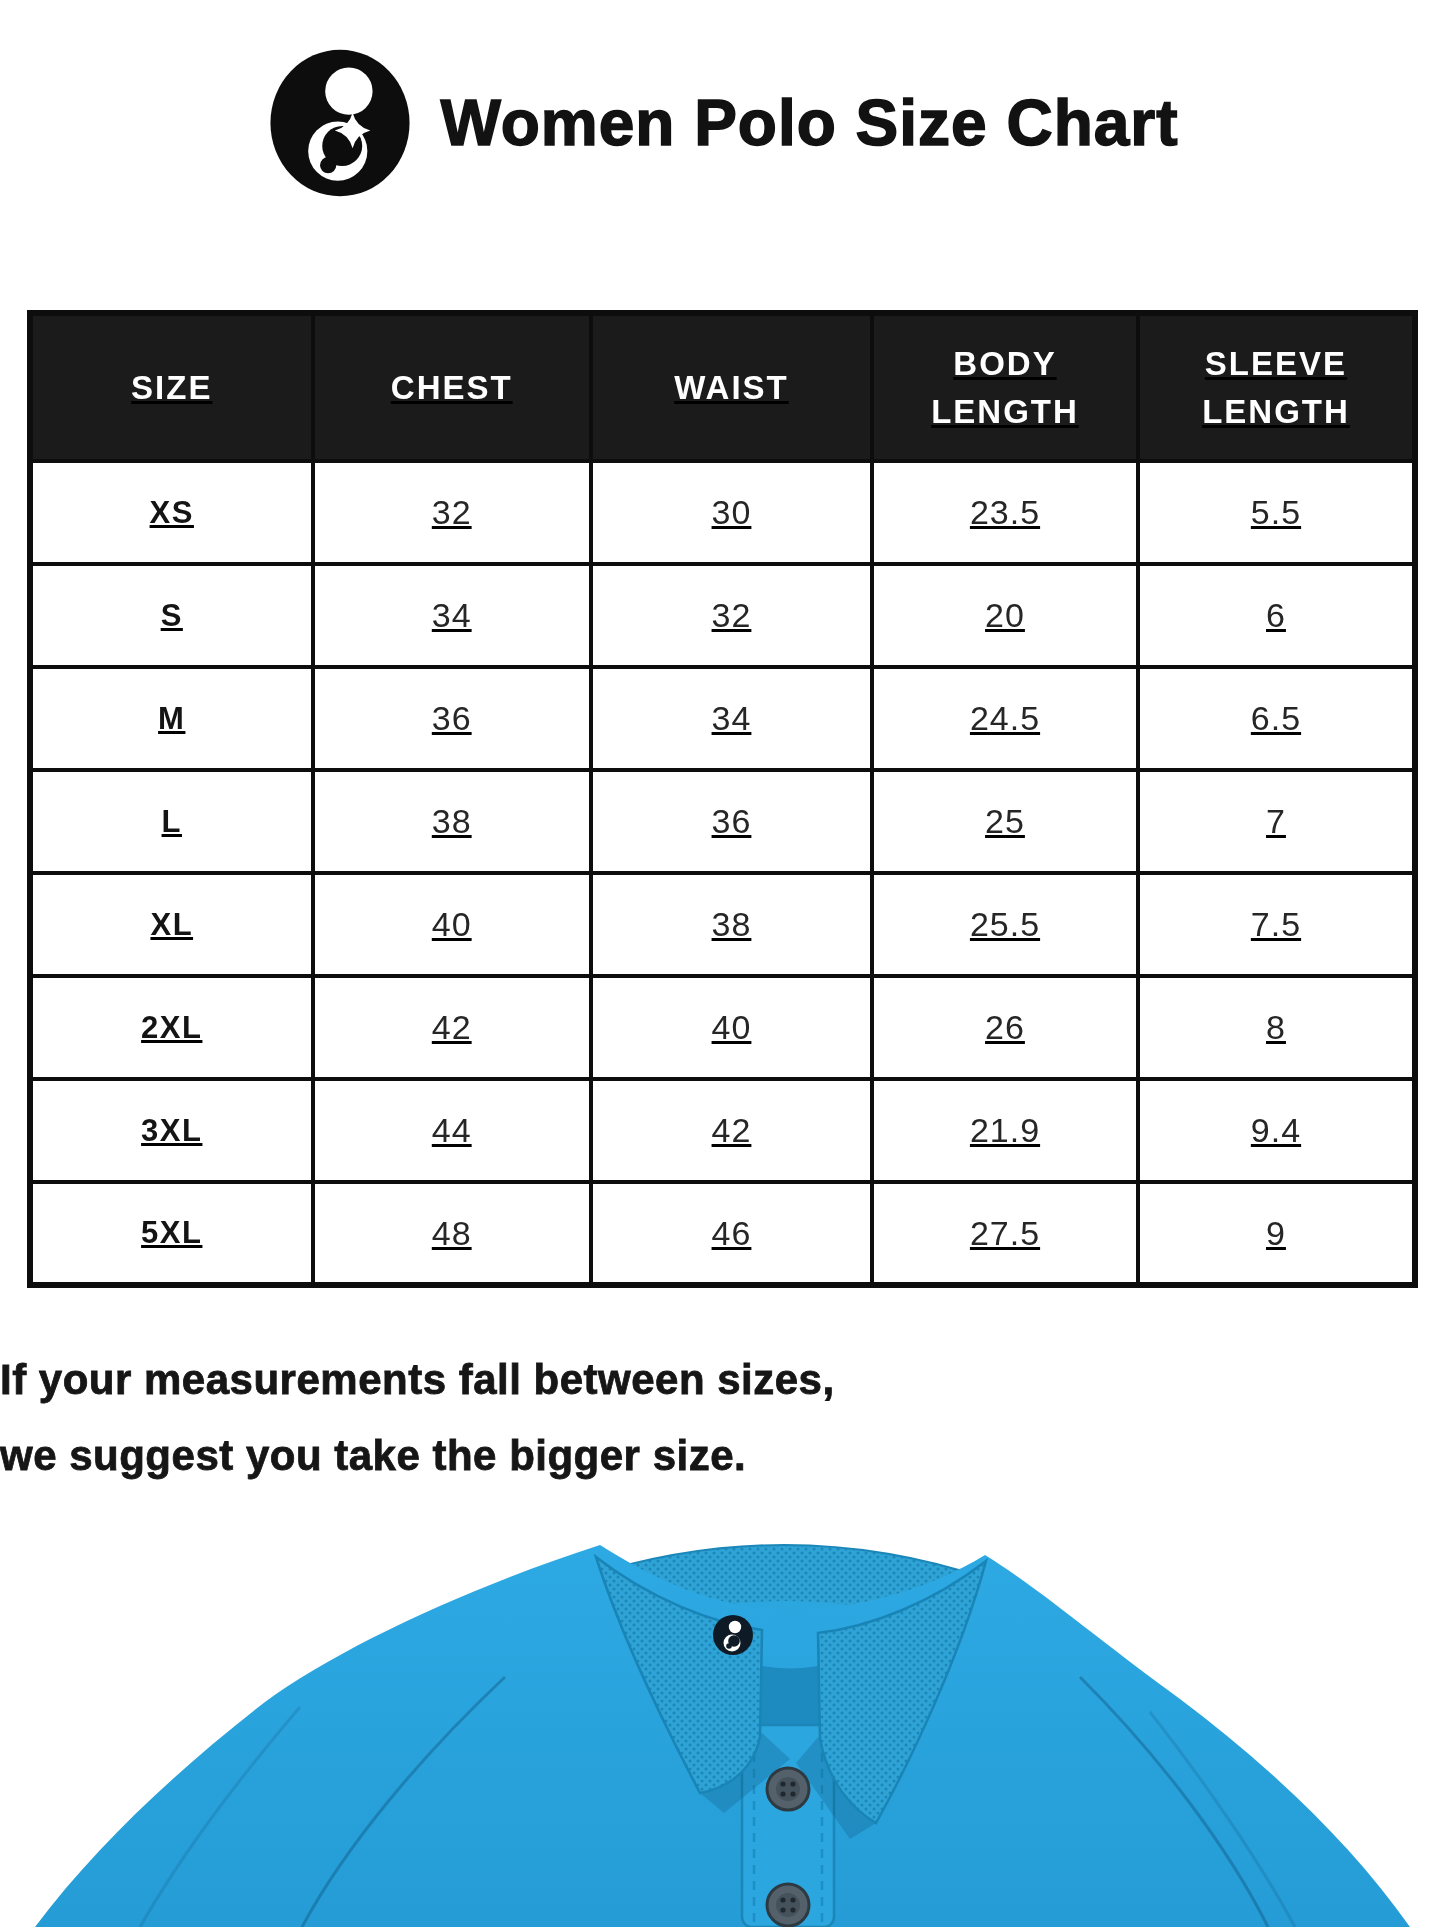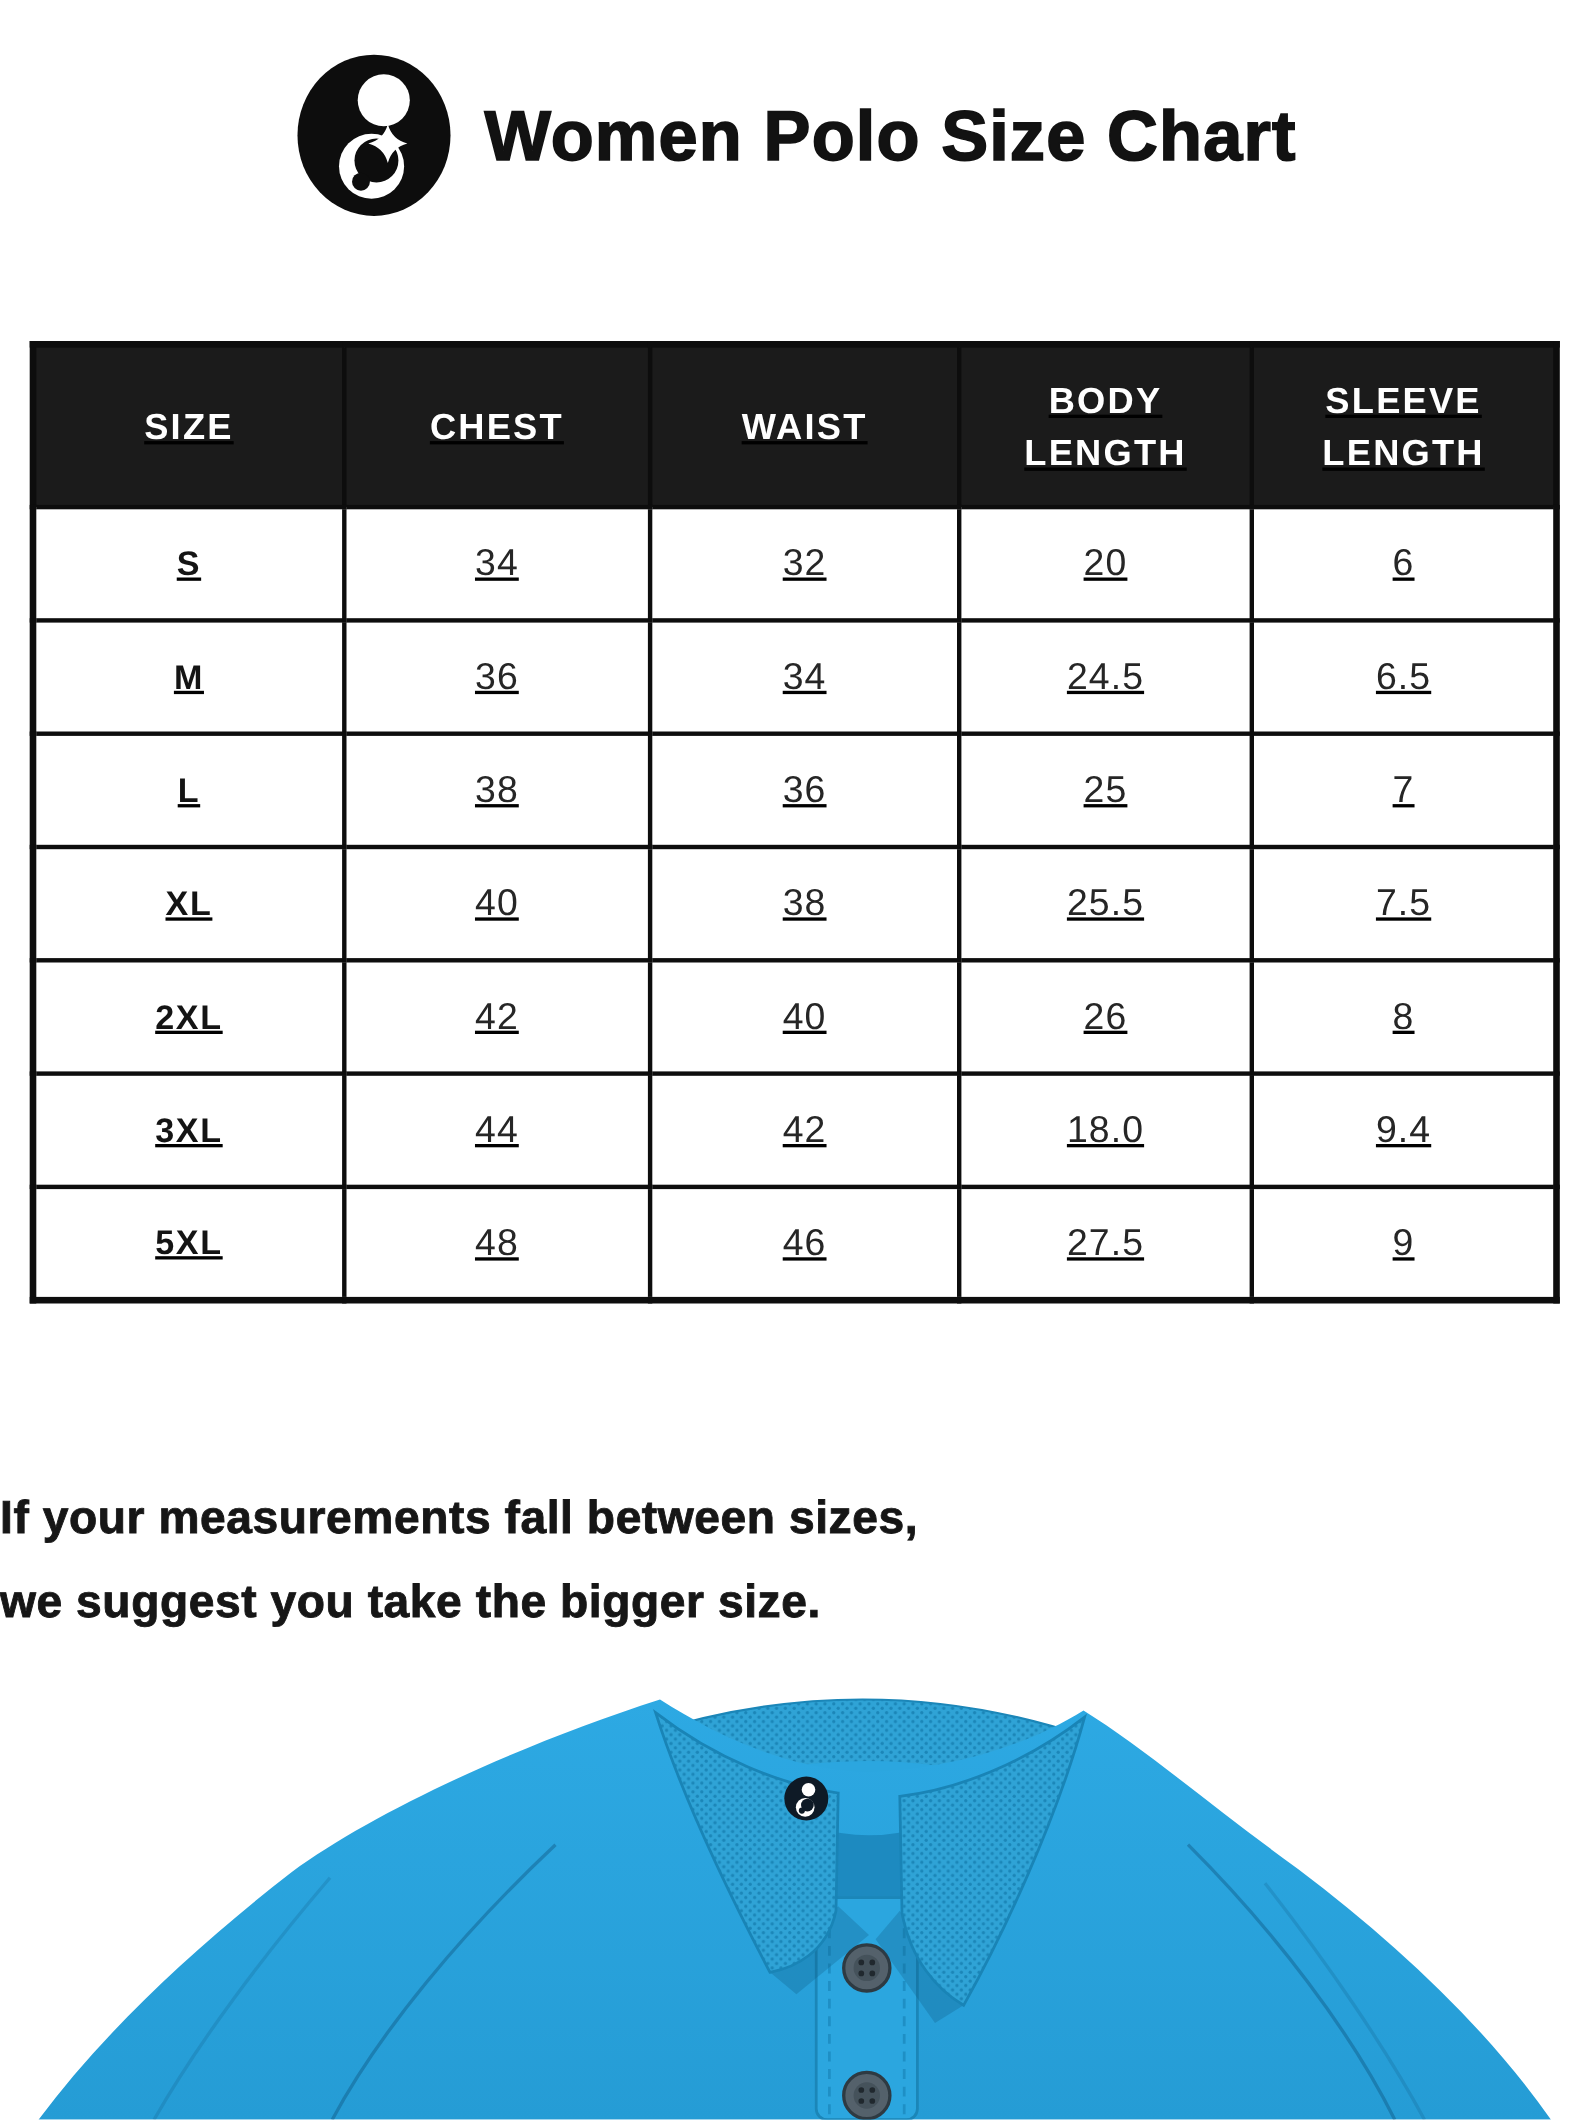--- a/index.html
+++ b/index.html
@@ -98,20 +98,27 @@
       <tr>
         <th>SIZE</th>
         <th>CHEST</th>
         <th>WAIST</th>
         <th>BODY LENGTH</th>
         <th>SLEEVE LENGTH</th>
       </tr>
     </thead>
     <tbody>
       <tr>
+        <td class="size-cell">XS</td>
+        <td>32</td>
+        <td>30</td>
+        <td>23.5</td>
+        <td>5.5</td>
+      </tr>
+      <tr>
         <td class="size-cell">S</td>
         <td>34</td>
         <td>32</td>
         <td>20</td>
         <td>6</td>
       </tr>
       <tr>
         <td class="size-cell">M</td>
         <td>36</td>
         <td>34</td>
@@ -136,21 +143,21 @@
         <td class="size-cell">2XL</td>
         <td>42</td>
         <td>40</td>
         <td>26</td>
         <td>8</td>
       </tr>
       <tr>
         <td class="size-cell">3XL</td>
         <td>44</td>
         <td>42</td>
-        <td>18.0</td>
+        <td>21.9</td>
         <td>9.4</td>
       </tr>
       <tr>
         <td class="size-cell">5XL</td>
         <td>48</td>
         <td>46</td>
         <td>27.5</td>
         <td>9</td>
       </tr>
     </tbody>

